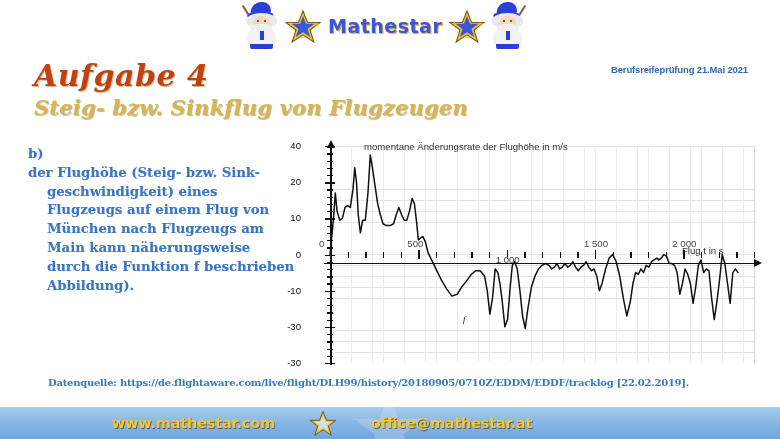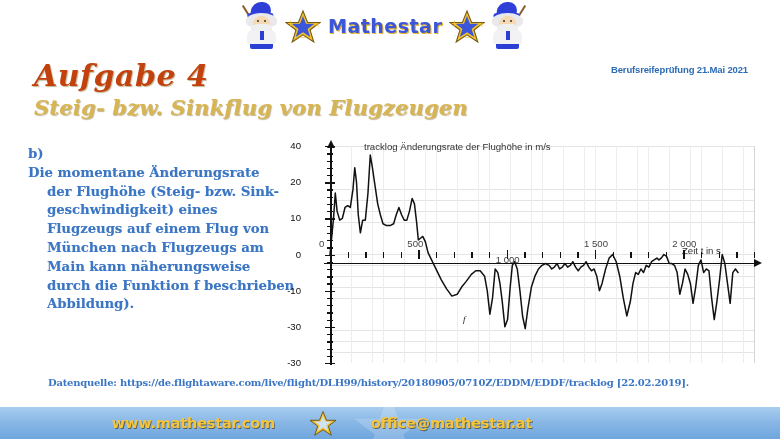--- a/index.html
+++ b/index.html
@@ -267,21 +267,20 @@
 </div>
 
 <div class="berufs">Berufsreifeprüfung 21.Mai 2021</div>
 
 <div class="title1">Aufgabe 4</div>
 <div class="title2">Steig- bzw. Sinkflug von Flugzeugen</div>
 
 <div class="question">
   <span class="lbl">b)</span>
   <span class="q-lines">
-    <span>Die momentane Änderungsrate</span>
     <span>der Flughöhe (Steig- bzw. Sink-</span>
     <span>geschwindigkeit) eines</span>
     <span>Flugzeugs auf einem Flug von</span>
     <span>München nach Flugzeugs am</span>
     <span>Main kann näherungsweise</span>
     <span>durch die Funktion f beschrieben</span>
     <span>Abbildung).</span>
   </span>
 </div>
 
@@ -290,23 +289,23 @@
     <div class="plot-minor"></div>
     <div class="y-axis" style="left:0;top:-4px;height:223px;">
       <div class="y-arrow" style="left:-3.5px;"></div>
     </div>
     <div class="x-axis" style="left:-6px;width:432px;"></div>
     <div class="x-arrow" style="left:424px;"></div>
     <svg class="curve" width="424" height="217">
       <polyline id="series-f" fill="none" stroke="#111111" stroke-width="1.5" stroke-linejoin="round" stroke-linecap="round" points="0.00,108.50 1.77,90.42 3.53,72.33 5.30,47.02 7.07,65.10 9.72,74.14 12.37,72.33 15.02,61.48 17.67,59.68 20.32,61.48 22.97,43.40 24.73,21.70 26.50,36.17 28.27,68.72 30.39,86.80 32.68,74.14 35.33,74.14 37.98,47.02 40.28,9.04 42.40,21.70 45.05,39.78 47.70,57.87 50.35,68.72 53.00,77.76 56.53,79.57 60.07,79.57 63.60,77.76 66.25,68.72 68.90,61.48 71.55,68.72 74.20,74.14 76.85,74.14 79.50,65.10 82.15,52.44 84.45,57.87 86.57,75.95 88.33,94.03 90.45,92.23 92.75,90.42 95.40,95.84 98.05,106.69 100.70,112.12 104.23,119.35 107.77,126.58 111.30,133.82 116.60,142.86 121.90,150.09 127.20,148.28 131.62,141.05 136.03,135.63 141.33,128.39 145.75,124.78 150.17,124.78 154.58,130.20 157.23,144.67 159.88,168.18 162.53,151.90 165.18,122.97 167.83,126.58 169.95,137.43 172.25,155.52 174.90,180.83 177.55,173.60 180.20,141.05 182.32,119.35 184.62,115.73 187.27,122.97 189.92,144.67 192.57,169.98 195.22,182.64 197.87,162.75 201.40,141.05 204.93,130.20 208.47,122.97 212.00,119.35 215.53,117.54 219.07,119.35 221.72,122.97 224.37,121.16 227.02,117.54 229.67,122.97 232.32,121.16 234.97,117.54 237.62,121.16 240.27,119.35 242.92,115.73 245.57,121.16 248.22,124.78 250.87,121.16 253.52,119.35 256.17,115.73 258.82,121.16 261.47,124.78 264.12,122.97 266.77,130.20 269.42,144.67 272.07,137.43 275.60,122.97 279.13,112.12 282.67,108.50 286.20,115.73 289.73,130.20 293.27,151.90 296.80,169.98 300.33,155.52 302.98,137.43 305.63,126.58 308.28,128.39 310.93,122.97 313.58,126.58 316.23,119.35 318.88,121.16 321.53,115.73 324.18,113.93 326.83,112.12 328.95,113.93 331.25,112.12 333.90,108.50 336.55,110.31 339.20,117.54 341.85,117.54 344.50,119.35 347.15,126.58 349.80,148.28 352.45,137.43 355.10,122.97 357.75,128.39 360.40,137.43 363.05,157.32 365.70,141.05 368.35,119.35 371.00,113.93 373.65,126.58 376.30,122.97 378.95,124.78 381.60,151.90 384.25,173.60 386.90,155.52 389.55,133.82 392.20,108.50 394.85,117.54 397.50,137.43 400.15,157.32 402.80,126.58 405.45,122.97 408.10,126.58"></polyline>
     </svg>
     <div class="f-label">f</div>
-    <div class="axis-title" style="left:34px;top:-5px;">tracklog Änderungsrate der Flughöhe in m/s</div>
+    <div class="axis-title" style="left:34px;top:-5px;">momentane Änderungsrate der Flughöhe in m/s</div>
     <div class="time-title" style="left:352px;top:99px;">
-      <span>Zeit t in s</span>
+      <span>Flug t in s</span>
     </div>
   </div>
 
   <div id="yticks">
       <div class="ytick" style="top: 8px;"></div>
       <div class="ylab" style="top: 8px;">40</div>
       <div class="ytick" style="top: 44.2px;"></div>
       <div class="ylab" style="top: 44.2px;">20</div>
       <div class="ytick" style="top: 80.3px;"></div>
       <div class="ylab" style="top: 80.3px;">10</div>

